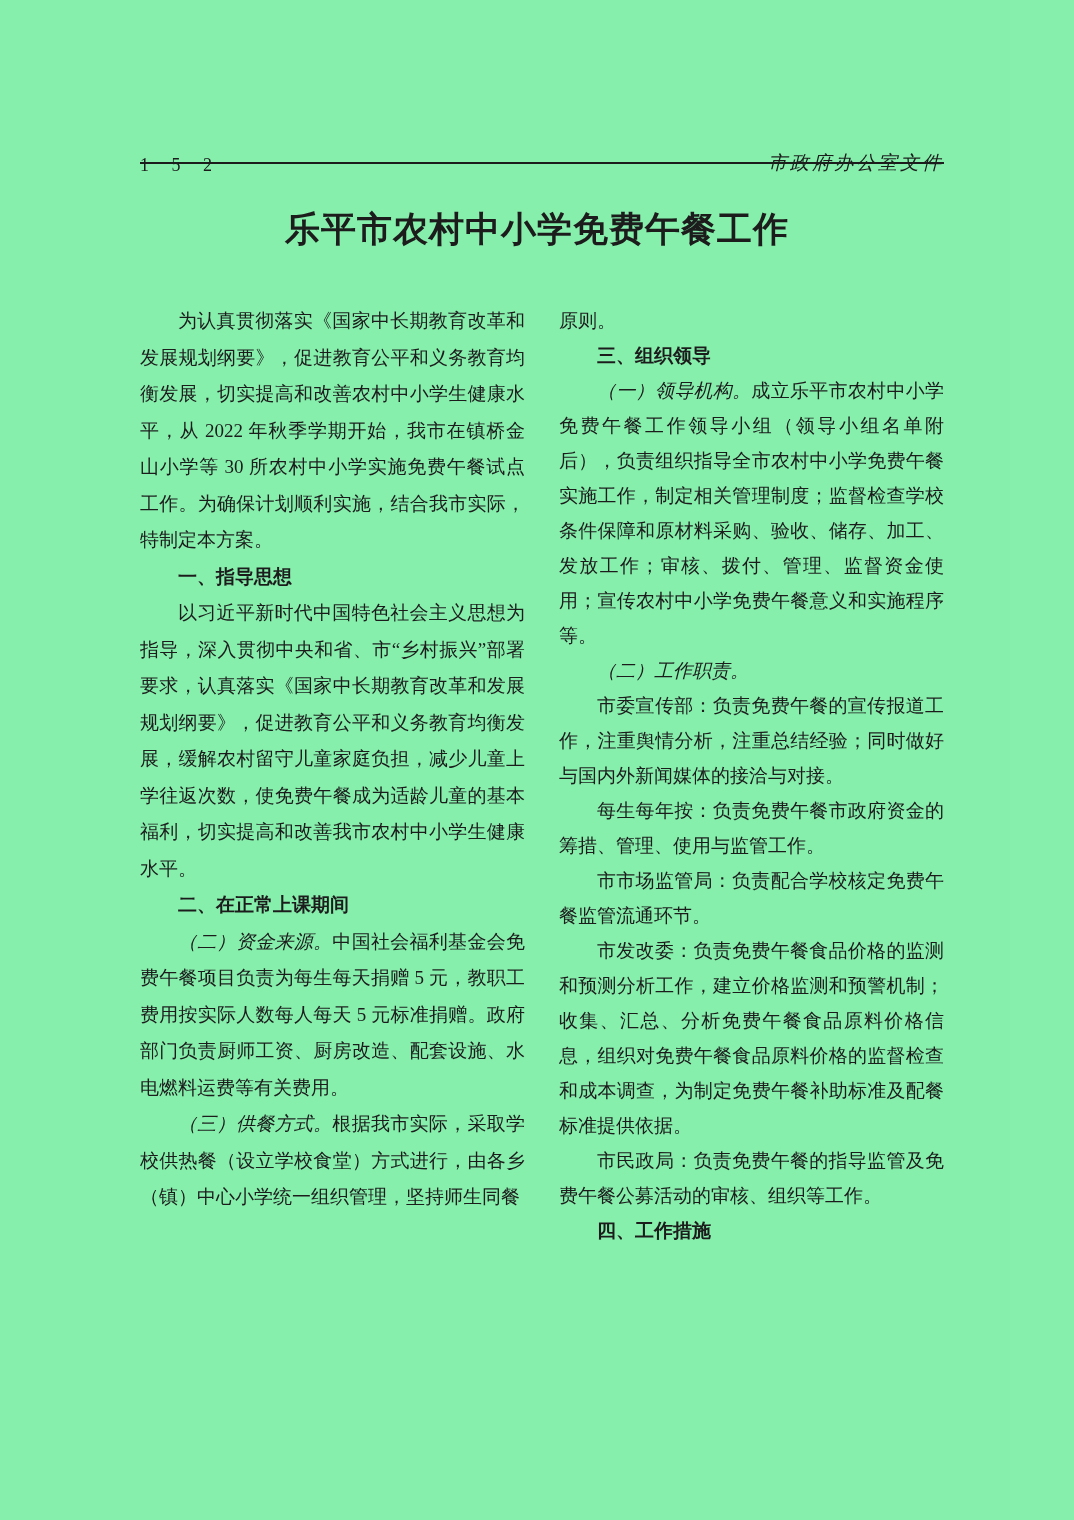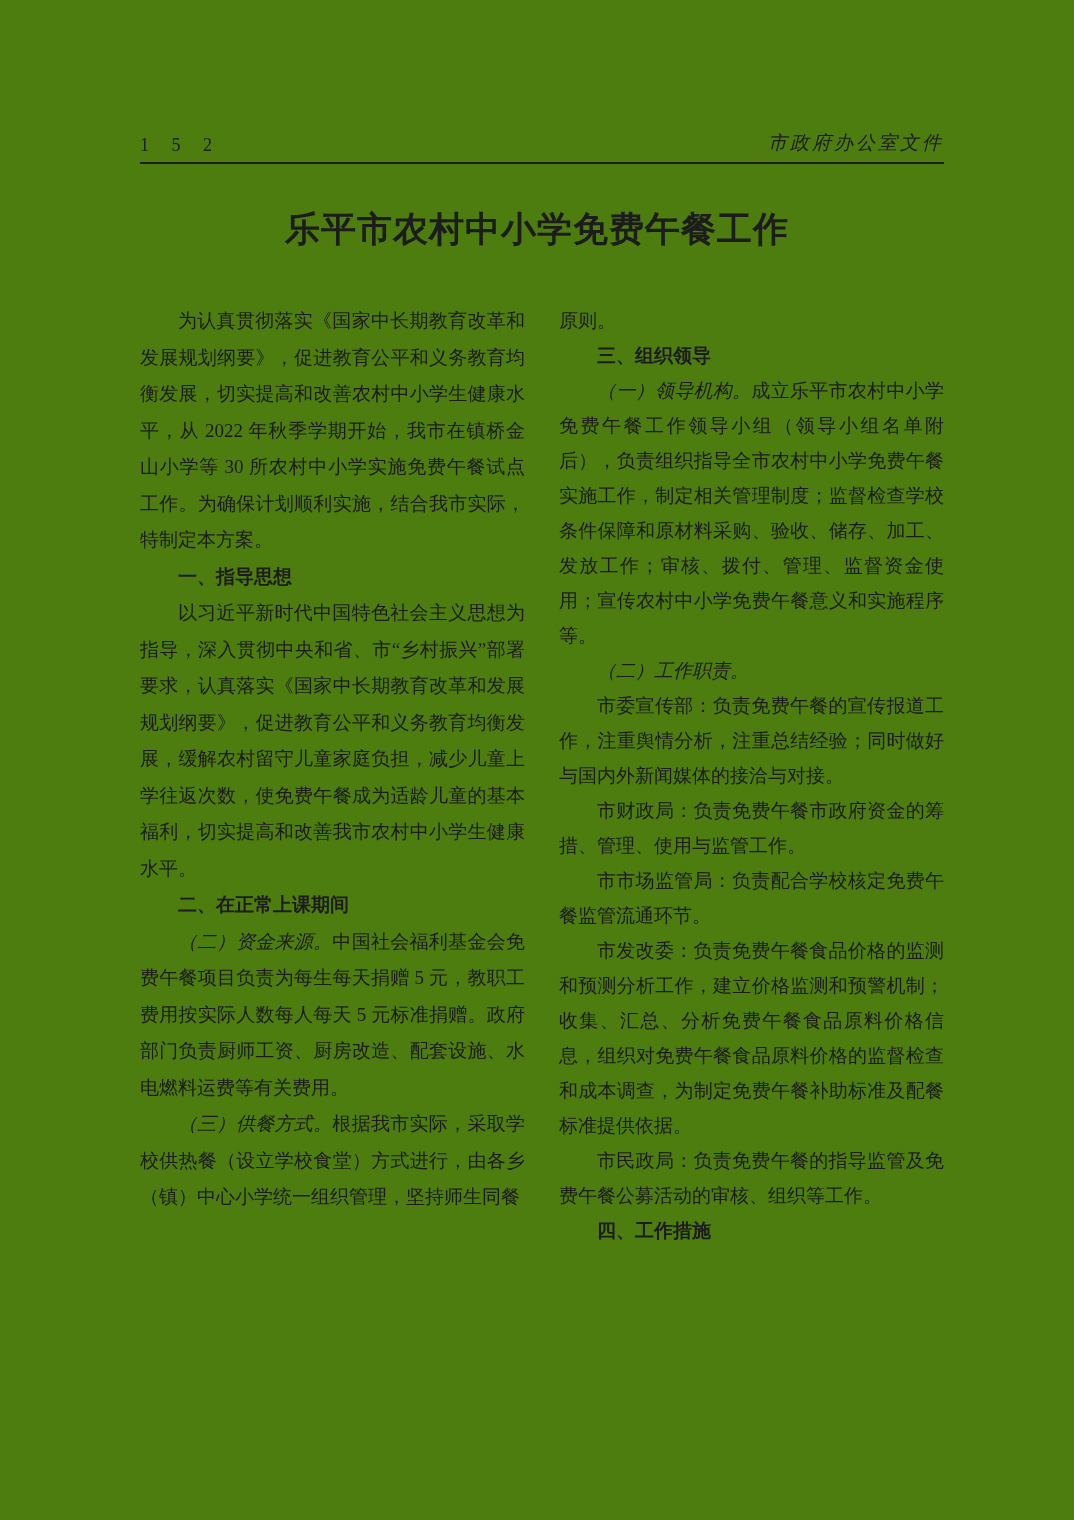--- a/index.html
+++ b/index.html
@@ -1,21 +1,21 @@
 <!DOCTYPE html>
 <html lang="zh"><head>
 <meta charset="utf-8">
 <style>
   html, body { margin: 0; padding: 0; background: #e8e8e8; }
   .page {
     position: relative;
     width: 1074px;
     height: 1520px;
     margin: 0 auto;
-    background: #4d7c0f;
+    background: #86efac;
     color: #1c1c1c;
     overflow: hidden;
     font-family: "Liberation Serif", "DejaVu Serif", serif;
   }
   .header-row {
     position: absolute;
     left: 140px;
     right: 130px;
     top: 130px;
     display: flex;
@@ -25,20 +25,21 @@
   .page-number {
     font-size: 18px;
     letter-spacing: 9px;
     font-family: "Liberation Serif", "DejaVu Serif", serif;
   }
   .header-doc {
     font-size: 19px;
     font-style: italic;
     letter-spacing: 3px;
     font-family: Liberation Sans, sans-serif;
+    margin-top: 20px;
   }
   .rule {
     position: absolute;
     left: 140px;
     right: 130px;
     top: 162px;
     border-top: 2px solid #1c1c1c;
   }
   .doc-title {
     position: absolute;
@@ -101,21 +102,21 @@
         <p class="heading">二、在正常上课期间</p>
         <p class=""><span class="kai">（二）资金来源。</span>中国社会福利基金会免费午餐项目负责为每生每天捐赠 5 元，教职工费用按实际人数每人每天 5 元标准捐赠。政府部门负责厨师工资、厨房改造、配套设施、水电燃料运费等有关费用。</p>
         <p class=""><span class="kai">（三）供餐方式。</span>根据我市实际，采取学校供热餐（设立学校食堂）方式进行，由各乡（镇）中心小学统一组织管理，坚持师生同餐</p>
       </div>
     <div class="column column-right">
         <p class="noindent">原则。</p>
         <p class="heading">三、组织领导</p>
         <p class=""><span class="kai">（一）领导机构。</span>成立乐平市农村中小学免费午餐工作领导小组（领导小组名单附后），负责组织指导全市农村中小学免费午餐实施工作，制定相关管理制度；监督检查学校条件保障和原材料采购、验收、储存、加工、发放工作；审核、拨付、管理、监督资金使用；宣传农村中小学免费午餐意义和实施程序等。</p>
         <p class=""><span class="kai">（二）工作职责。</span></p>
         <p class="">市委宣传部：负责免费午餐的宣传报道工作，注重舆情分析，注重总结经验；同时做好与国内外新闻媒体的接洽与对接。</p>
-        <p class="">市财政局：负责免费午餐市政府资金的筹措、管理、使用与监管工作。</p>
+        <p class="">每生每年按：负责免费午餐市政府资金的筹措、管理、使用与监管工作。</p>
         <p class="">市市场监管局：负责配合学校核定免费午餐监管流通环节。</p>
         <p class="">市发改委：负责免费午餐食品价格的监测和预测分析工作，建立价格监测和预警机制；收集、汇总、分析免费午餐食品原料价格信息，组织对免费午餐食品原料价格的监督检查和成本调查，为制定免费午餐补助标准及配餐标准提供依据。</p>
         <p class="">市民政局：负责免费午餐的指导监管及免费午餐公募活动的审核、组织等工作。</p>
         <p class="heading">四、工作措施</p>
       </div>
   </div>
 
 </div>
 
 </body></html>

